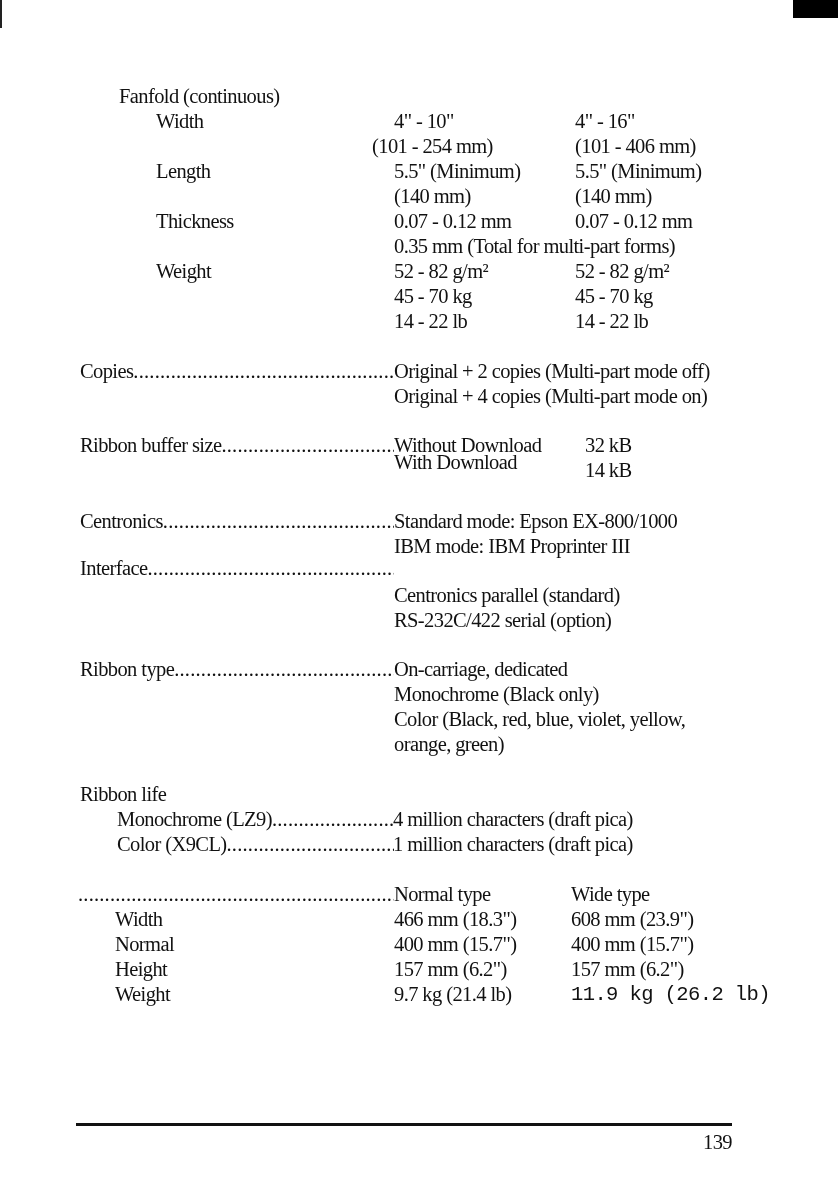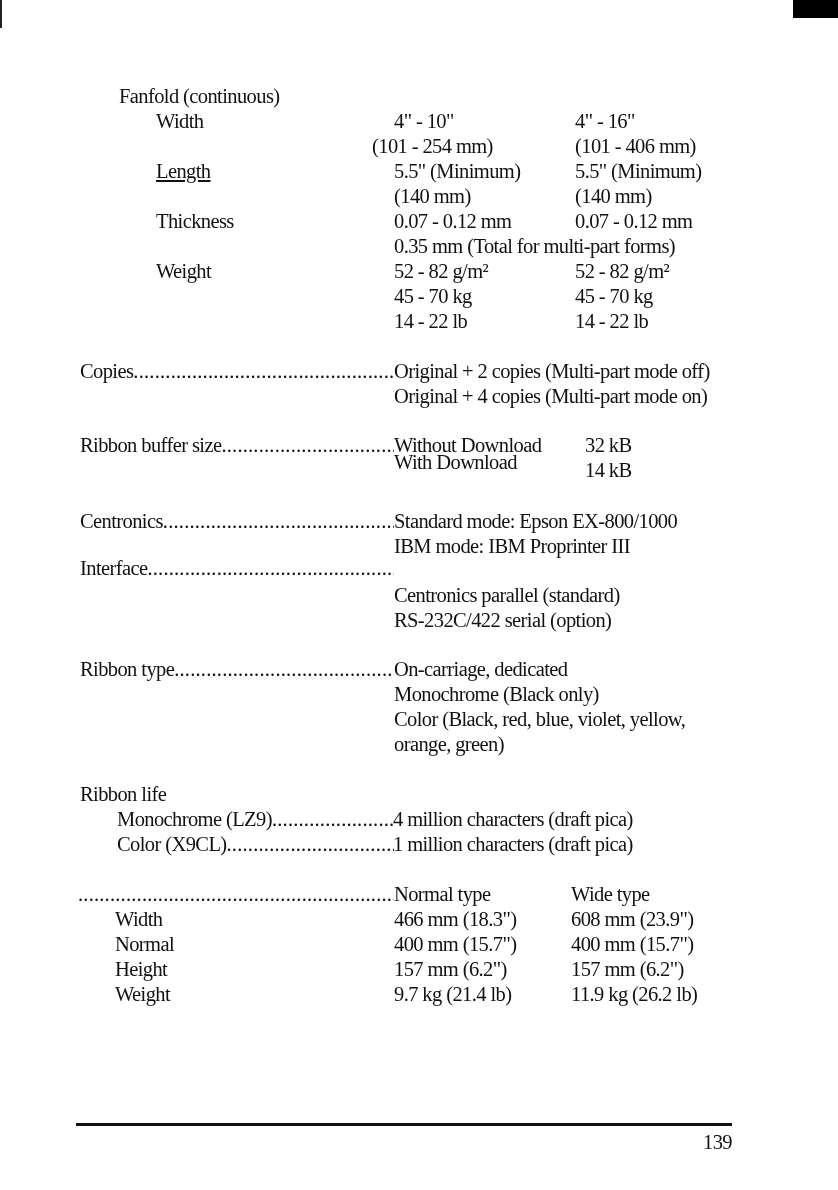--- a/index.html
+++ b/index.html
@@ -78,21 +78,21 @@
 <div>
   <div class="line" style="left:119px; top:84px;">Fanfold (continuous)</div>
 
   <div class="line" style="left:156px; top:109px;">Width</div>
   <div class="line" style="left:394px; top:109px;">4" - 10"</div>
   <div class="line" style="left:575px; top:109px;">4" - 16"</div>
 
   <div class="line" style="left:372px; top:134px;">(101 - 254 mm)</div>
   <div class="line" style="left:575px; top:134px;">(101 - 406 mm)</div>
 
-  <div class="line" style="left:156px; top:159px;text-decoration:underline;">Length</div>
+  <div class="line" style="left:156px; top:159px;">Length</div>
   <div class="line" style="left:394px; top:159px;">5.5" (Minimum)</div>
   <div class="line" style="left:575px; top:159px;">5.5" (Minimum)</div>
 
   <div class="line" style="left:394px; top:184px;">(140 mm)</div>
   <div class="line" style="left:575px; top:184px;">(140 mm)</div>
 
   <div class="line" style="left:156px; top:209px;">Thickness</div>
   <div class="line" style="left:394px; top:209px;">0.07 - 0.12 mm</div>
   <div class="line" style="left:575px; top:209px;">0.07 - 0.12 mm</div>
 
@@ -186,17 +186,17 @@
   <div class="line" style="left:115px; top:932px;">Normal</div>
   <div class="line" style="left:394px; top:932px;">400 mm (15.7")</div>
   <div class="line" style="left:571px; top:932px;">400 mm (15.7")</div>
 
   <div class="line" style="left:115px; top:957px;">Height</div>
   <div class="line" style="left:394px; top:957px;">157 mm (6.2")</div>
   <div class="line" style="left:571px; top:957px;">157 mm (6.2")</div>
 
   <div class="line" style="left:115px; top:982px;">Weight</div>
   <div class="line" style="left:394px; top:982px;">9.7 kg (21.4 lb)</div>
-  <div class="line" style="left:571px; top:982px;">11.9 kg (26.2 lb)</div>
+  <div class="line" style="left:571px; top:982px;font-family:Liberation Mono, monospace;">11.9 kg (26.2 lb)</div>
 </div>
 
 <div class="rule"></div>
 <div class="page-num">139</div>
 
 </body></html>

